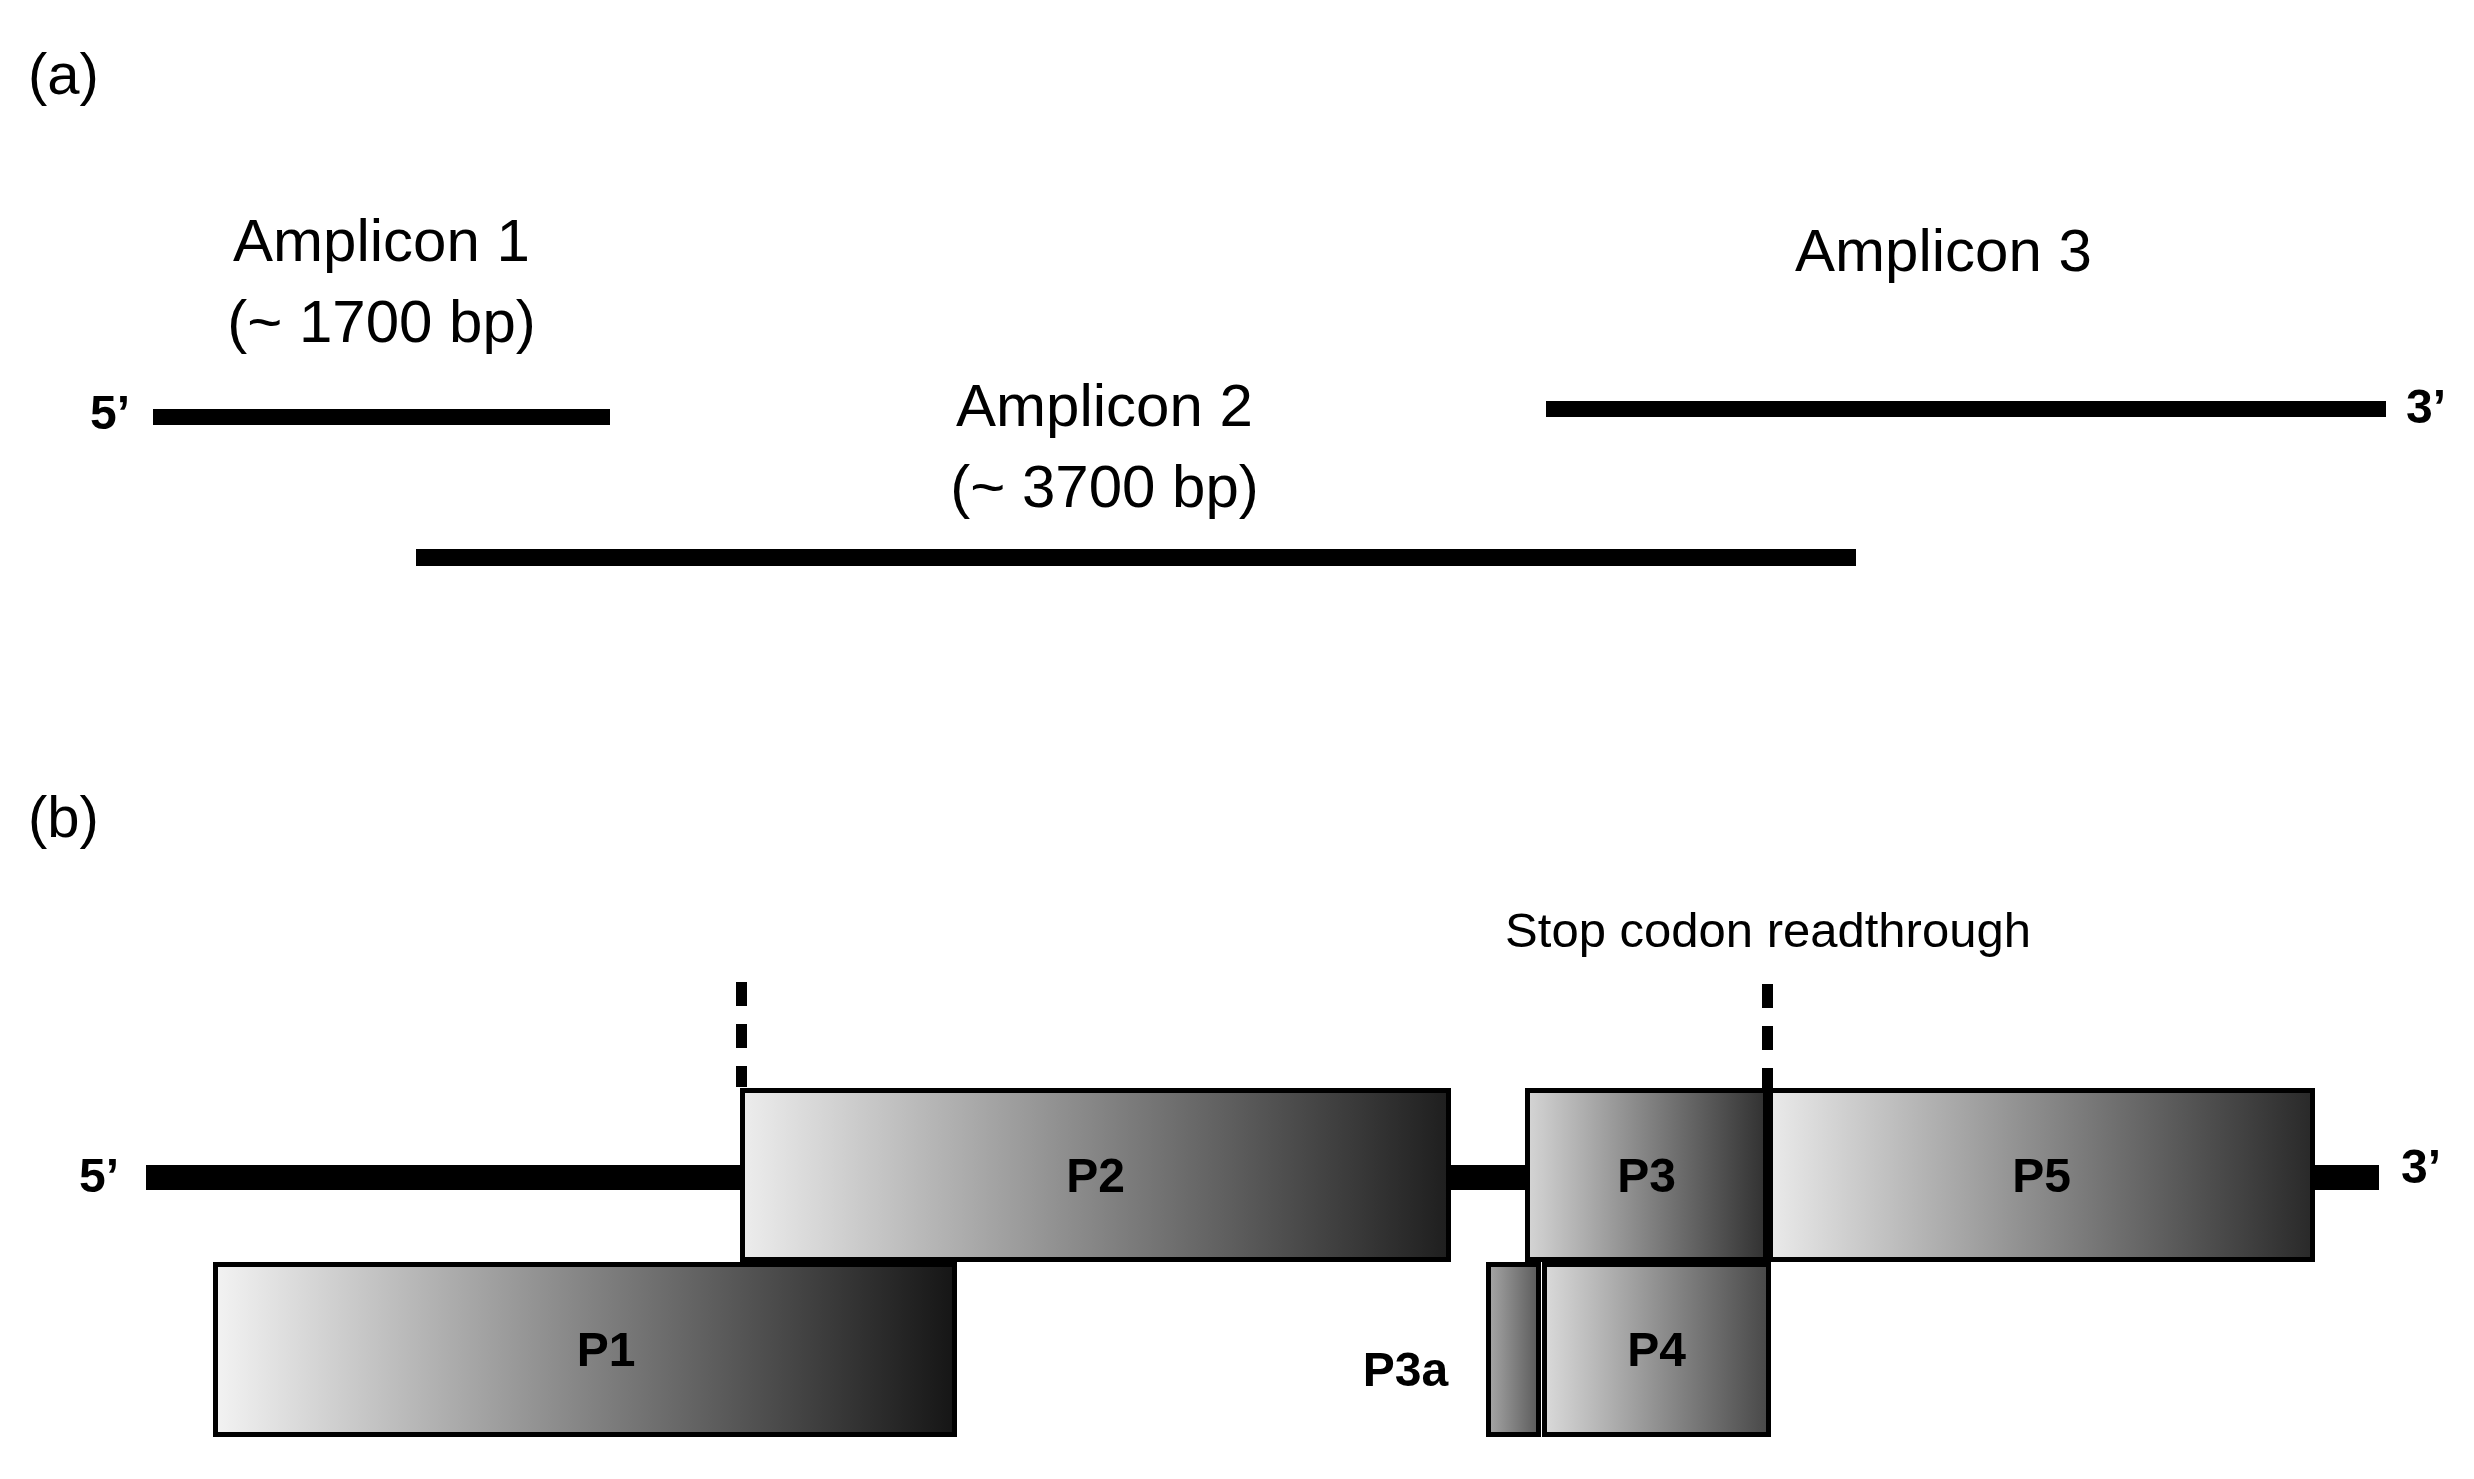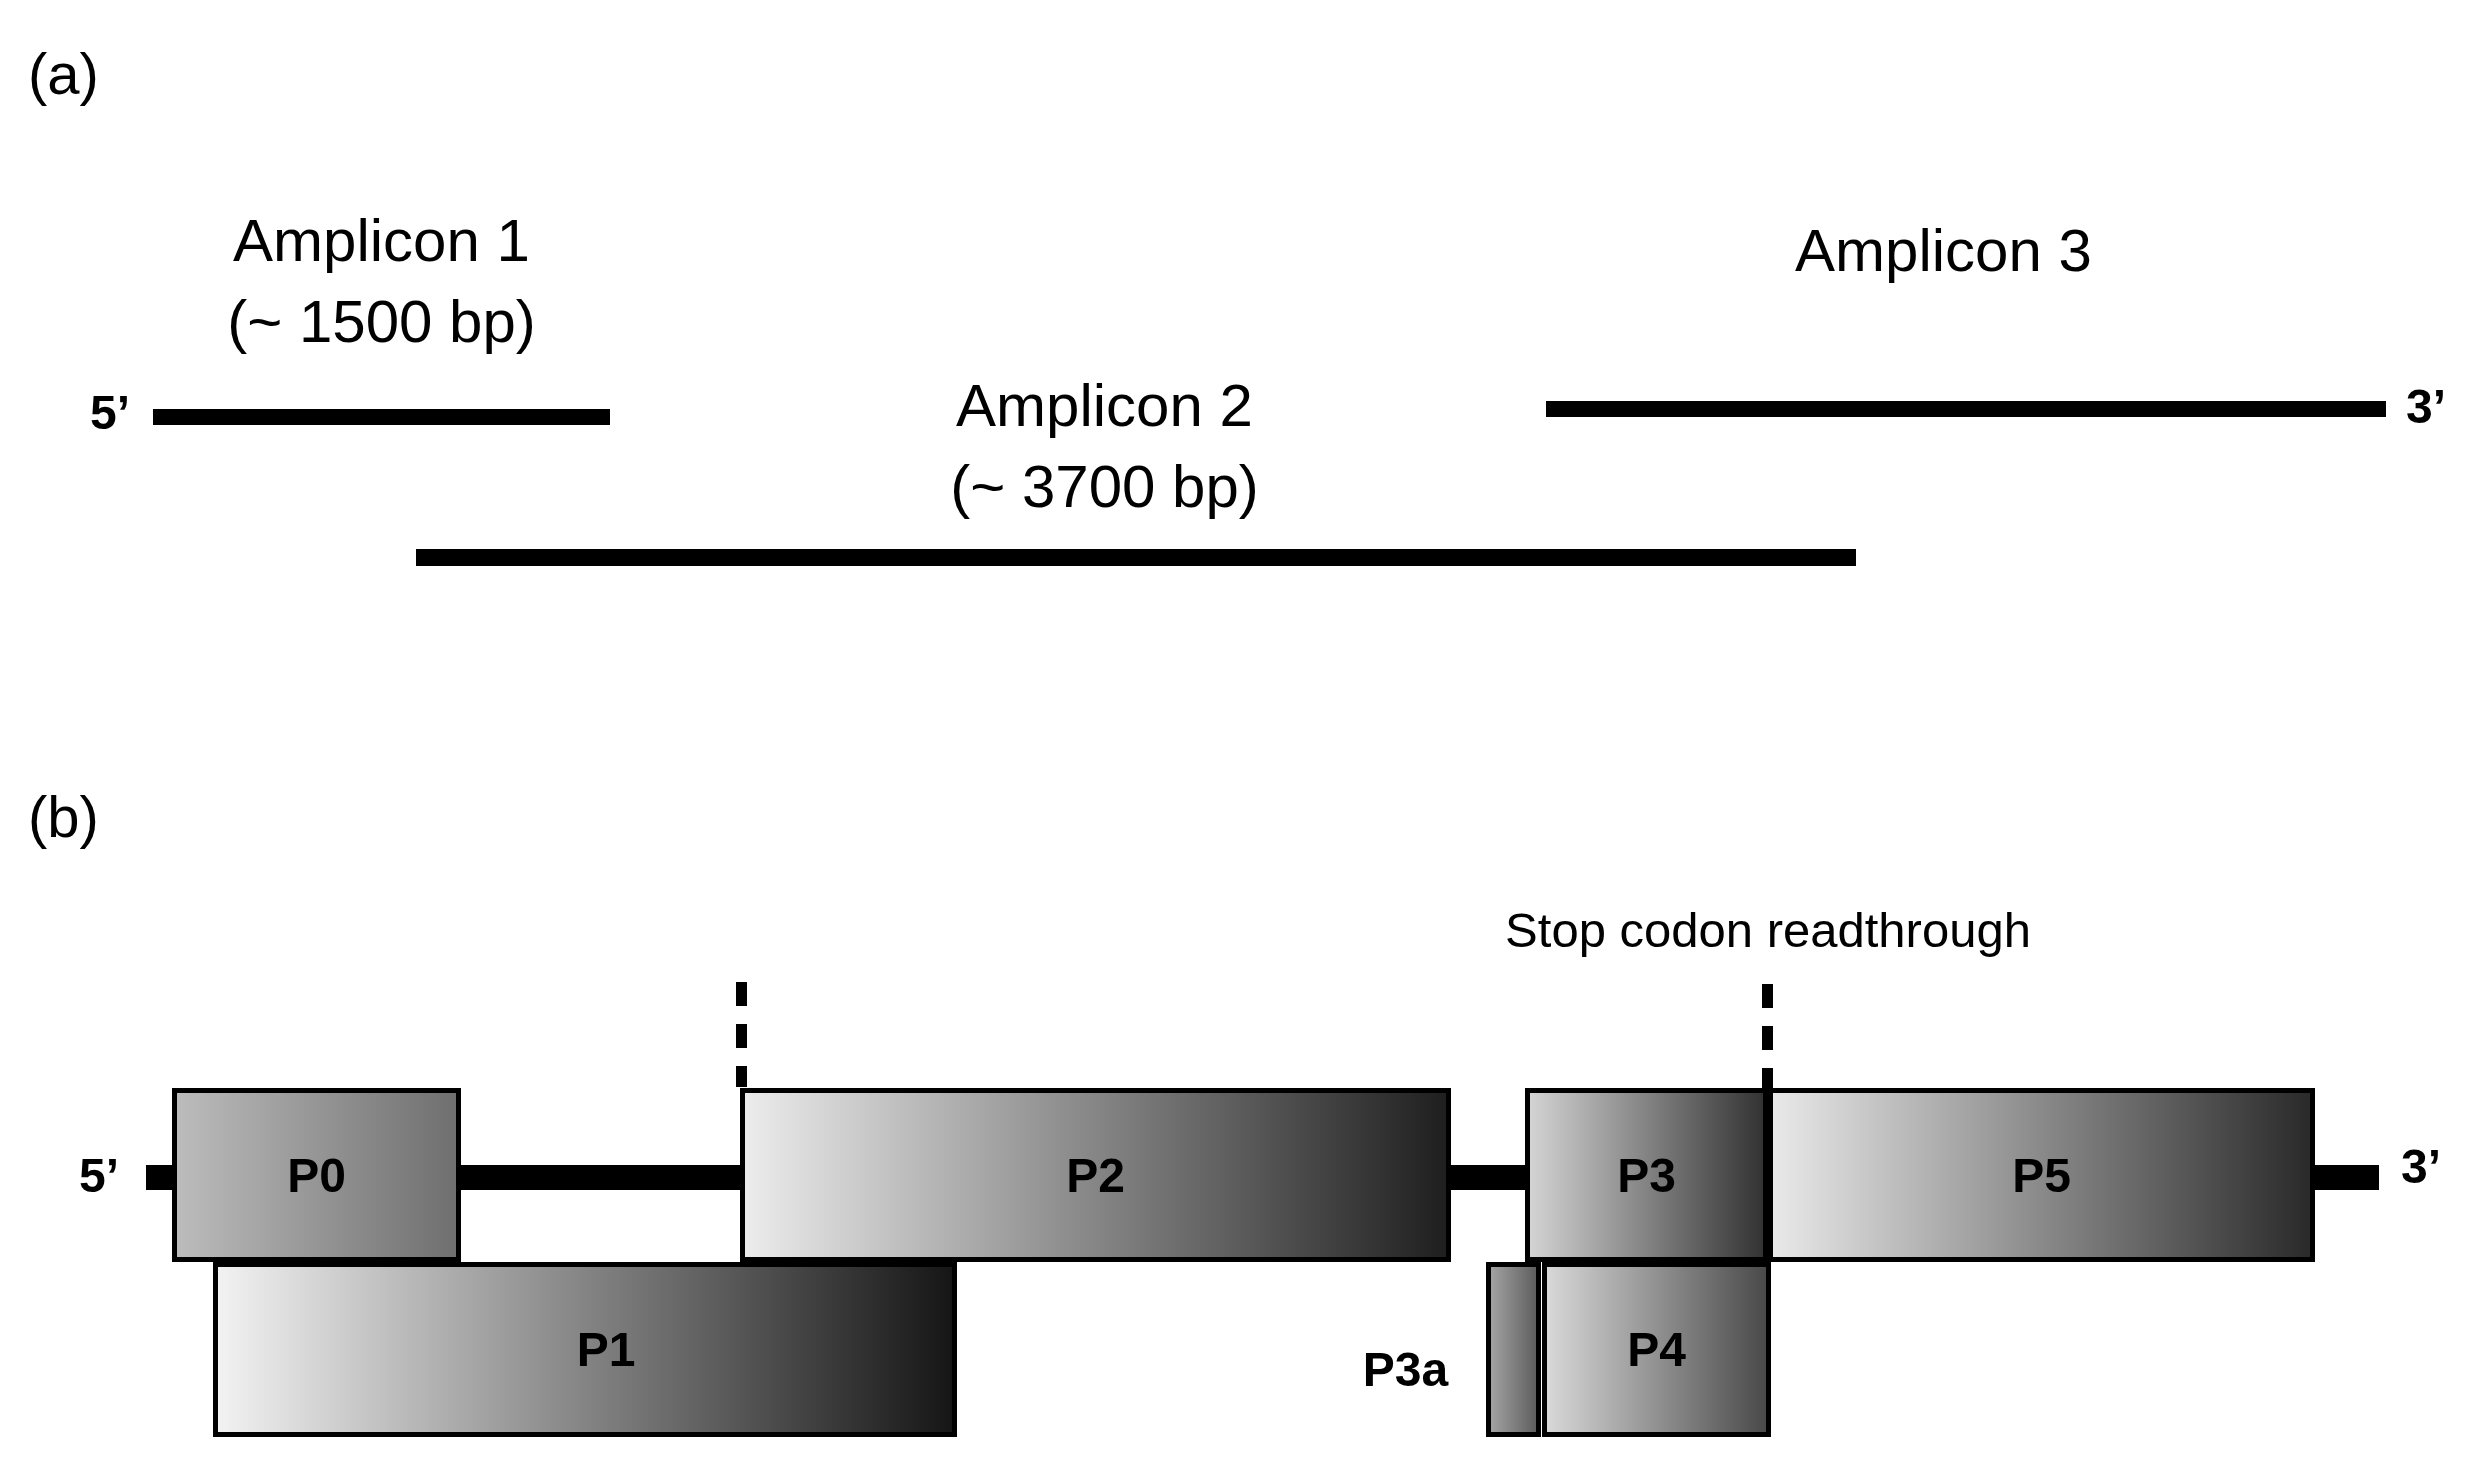--- a/index.html
+++ b/index.html
@@ -86,21 +86,21 @@
 </style>
 </head>
 <body>
 
 <div class="figure">
 
   <div class="abs panel-label label-a">(a)</div>
 
   <div class="abs amp-label amp1">
     <div>Amplicon 1</div>
-    <div>(~ 1500 bp)</div>
+    <div>(~ 1700 bp)</div>
   </div>
 
   <div class="abs amp-label amp2">
     <div>Amplicon 2</div>
     <div>(~ 3700 bp)</div>
   </div>
 
   <div class="abs amp-label amp3">
     <div>Amplicon 3</div>
   </div>
@@ -125,23 +125,20 @@
 
   <div class="orf row-bottom p1" style="background: linear-gradient(to right, rgb(242, 242, 242), rgb(22, 22, 22));">
     <span>P1</span>
   </div>
   <div class="orf row-bottom p3a" style="background: linear-gradient(to right, rgb(162, 162, 162), rgb(95, 95, 95));"></div>
   <div class="orf row-bottom p4" style="background: linear-gradient(to right, rgb(216, 216, 216), rgb(74, 74, 74));">
     <span>P4</span>
   </div>
   <div class="abs p3a-label">P3a</div>
 
-  <div class="orf row-top p0" style="background: linear-gradient(to right, rgb(188, 188, 188), rgb(111, 111, 111));">
-    <span>P0</span>
-  </div>
   <div class="orf row-top p2" style="background: linear-gradient(to right, rgb(236, 236, 236), rgb(31, 31, 31));">
     <span>P2</span>
   </div>
   <div class="orf row-top p3" style="background: linear-gradient(to right, rgb(211, 211, 211), rgb(51, 51, 51));">
     <span>P3</span>
   </div>
   <div class="orf row-top p5" style="background: linear-gradient(to right, rgb(233, 233, 233), rgb(42, 42, 42));">
     <span>P5</span>
   </div>
 

